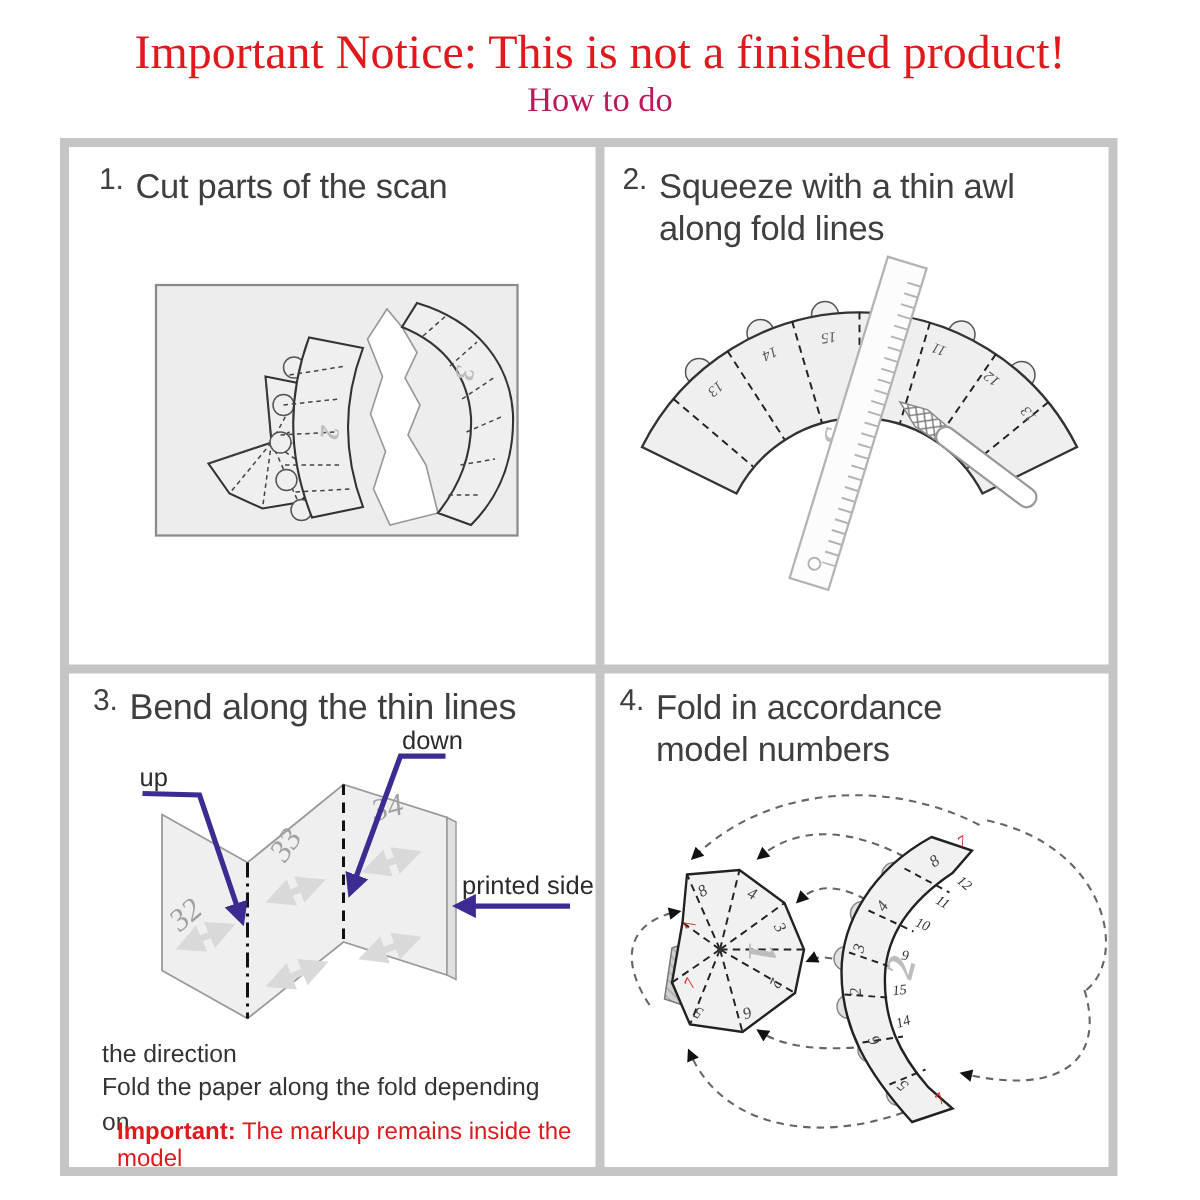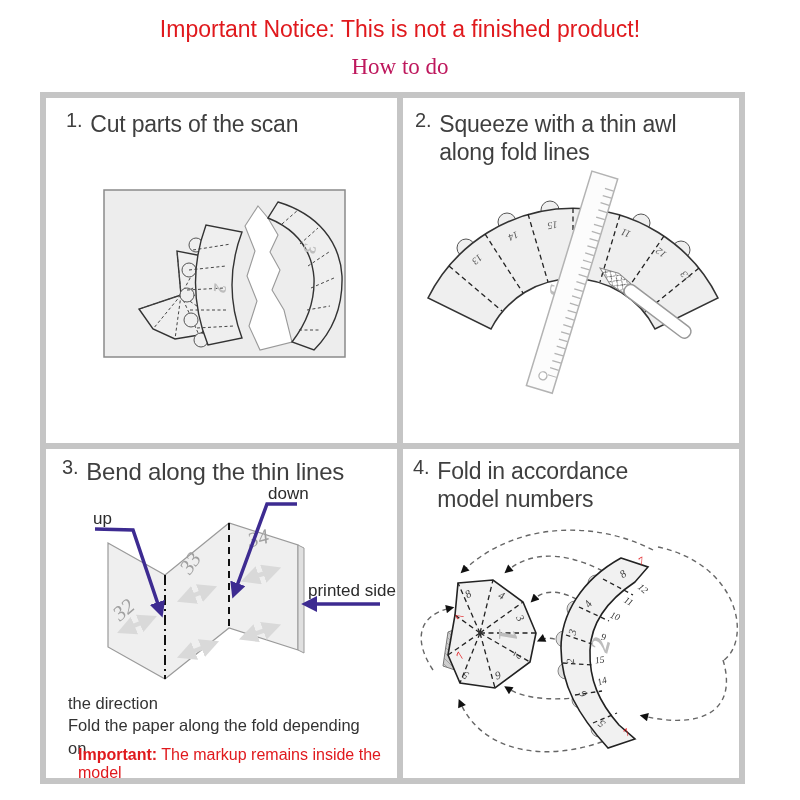--- a/index.html
+++ b/index.html
@@ -1,19 +1,19 @@
 <!DOCTYPE html>
 <html><head>
 <meta charset="utf-8">
 <style>
   html,body{margin:0;padding:0;background:#fff;}
   .page{position:relative;width:800px;height:800px;background:#fff;overflow:hidden;
         font-family:"Liberation Sans",sans-serif;}
   .notice{position:absolute;top:16px;left:0;width:100%;text-align:center;
-          font-family:Liberation Sans, sans-serif;font-size:23px;color:#e0191d;}
+          font-family:Liberation Serif, serif;font-size:32px;color:#e0191d;}
   .howto{position:absolute;top:54px;left:0;width:100%;text-align:center;
          font-family:"Liberation Serif",serif;font-size:23px;color:#be185d;}
   .grid{position:absolute;left:40px;top:92px;width:705px;height:692px;background:#c5c5c5;}
   .panel{position:absolute;background:#ffffff;}
   .p1{left:6px;top:6px;width:351px;height:345px;}
   .p2{left:363px;top:6px;width:336px;height:345px;}
   .p3{left:6px;top:357px;width:351px;height:329px;}
   .p4{left:363px;top:357px;width:336px;height:329px;}
   .ptitle{position:absolute;color:#3f3f3f;font-size:23px;letter-spacing:-0.2px;
           display:flex;align-items:flex-start;line-height:1.22;z-index:3;}

